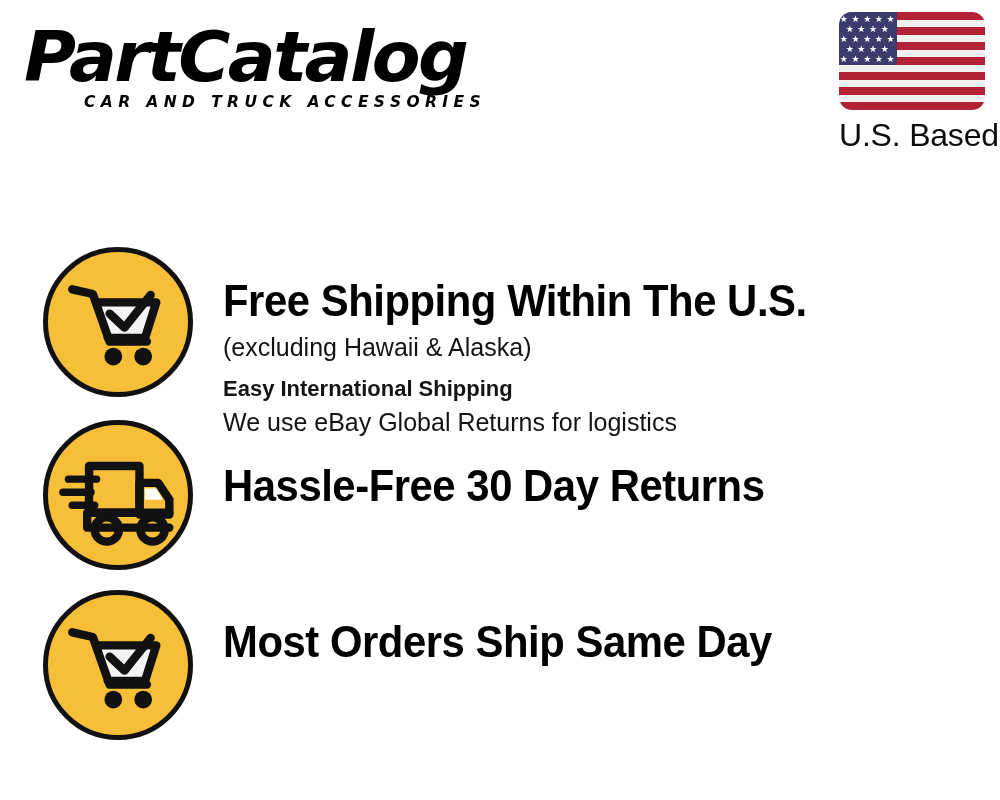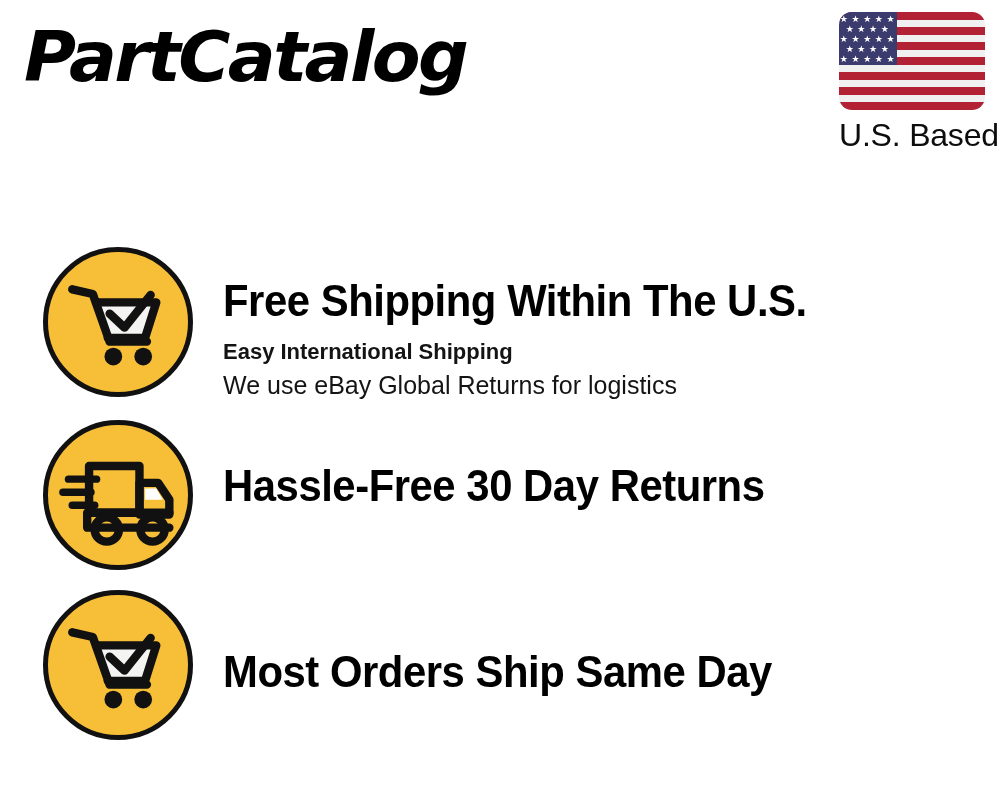--- a/index.html
+++ b/index.html
@@ -163,31 +163,32 @@
     white-space: nowrap;
   }
   .subline.strong {
     font-weight: bold;
     font-size: 22px;
     line-height: 33px;
   }
 
   .r1 .benefit-text { top: 8px; margin-top: 20px; }
   .r2 .benefit-text { top: 40px; }
-  .r3 .benefit-text { top: 56px; }
+  .r3 .benefit-text { top: 26px; }
   .r1 .subline.first { margin-top: 3px; }
   .r1 .subline.strong { margin-top: 8px; }
 </style>
 </head>
 <body>
 
 <div class="header">
 
   <div class="logo-block">
     <div class="logo-wordmark">PartCatalog</div>
+    <div class="logo-tagline">CAR AND TRUCK ACCESSORIES</div>
   </div>
 
   <div class="flag-block">
     <div class="flag">
 
       <div class="stripe" style="top:0px"></div>
       <div class="stripe" style="top:15.08px"></div>
       <div class="stripe" style="top:30.15px"></div>
       <div class="stripe" style="top:45.23px"></div>
       <div class="stripe" style="top:60.31px"></div>
@@ -240,20 +241,21 @@
         <path d="M52,54 L116,54 L104,92 L64,92" fill="none" stroke="#111111" stroke-width="9" stroke-linecap="round" stroke-linejoin="round"></path>
 
         <path d="M66,66 L82,81 L110,46" fill="none" stroke="#111111" stroke-width="9" stroke-linecap="round" stroke-linejoin="round"></path>
 
         <circle cx="70" cy="112" r="9.5" fill="#111111"></circle>
         <circle cx="102" cy="112" r="9.5" fill="#111111"></circle>
       </svg>
     </div>
     <div class="benefit-text">
       <div class="headline">Free Shipping Within The U.S.</div>
+      <div class="subline first">(excluding Hawaii &amp; Alaska)</div>
       <div class="subline strong">Easy International Shipping</div>
       <div class="subline">We use eBay Global Returns for logistics</div>
     </div>
   </div>
 
   <div class="benefit-row r2">
     <div class="badge">
       <svg viewBox="0 0 150 150" aria-hidden="true">
 
         <path d="M22,58 L52,58" stroke="#111111" stroke-width="8" stroke-linecap="round"></path>

